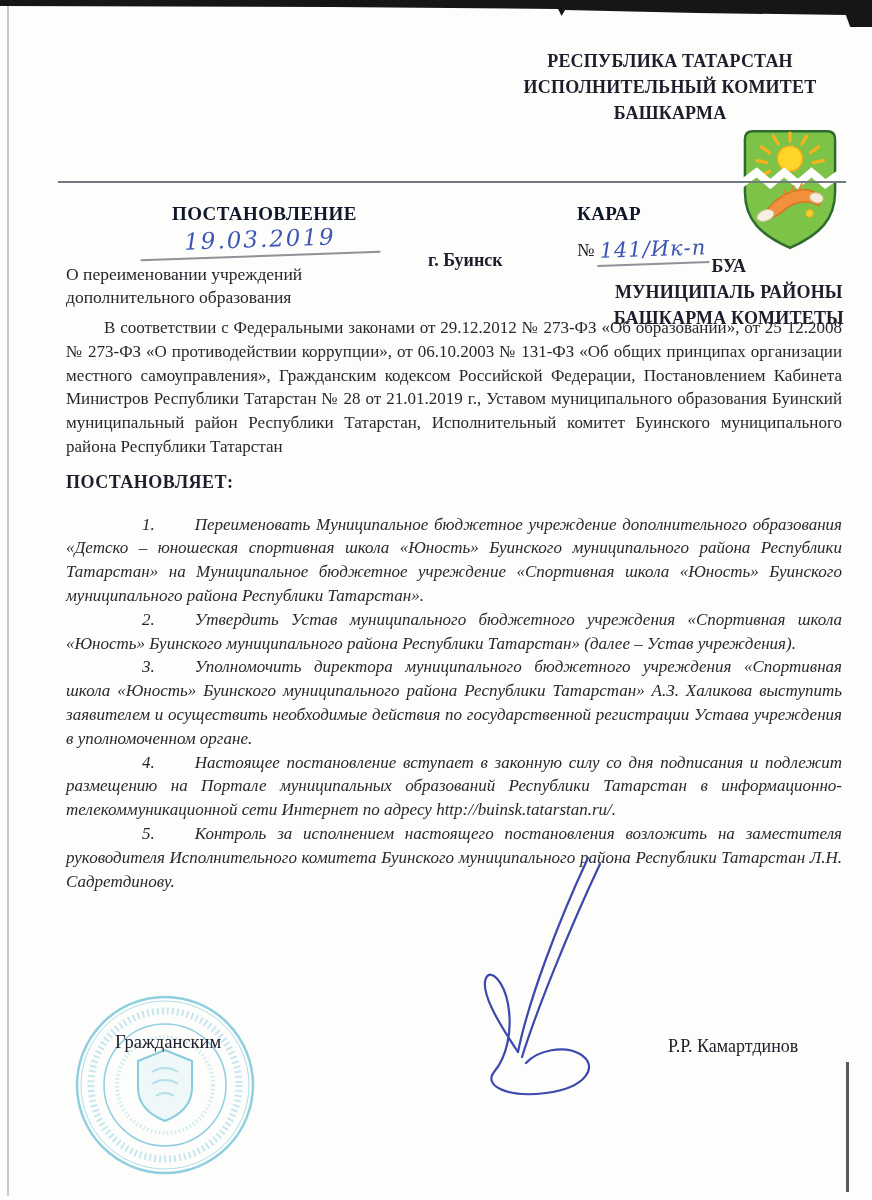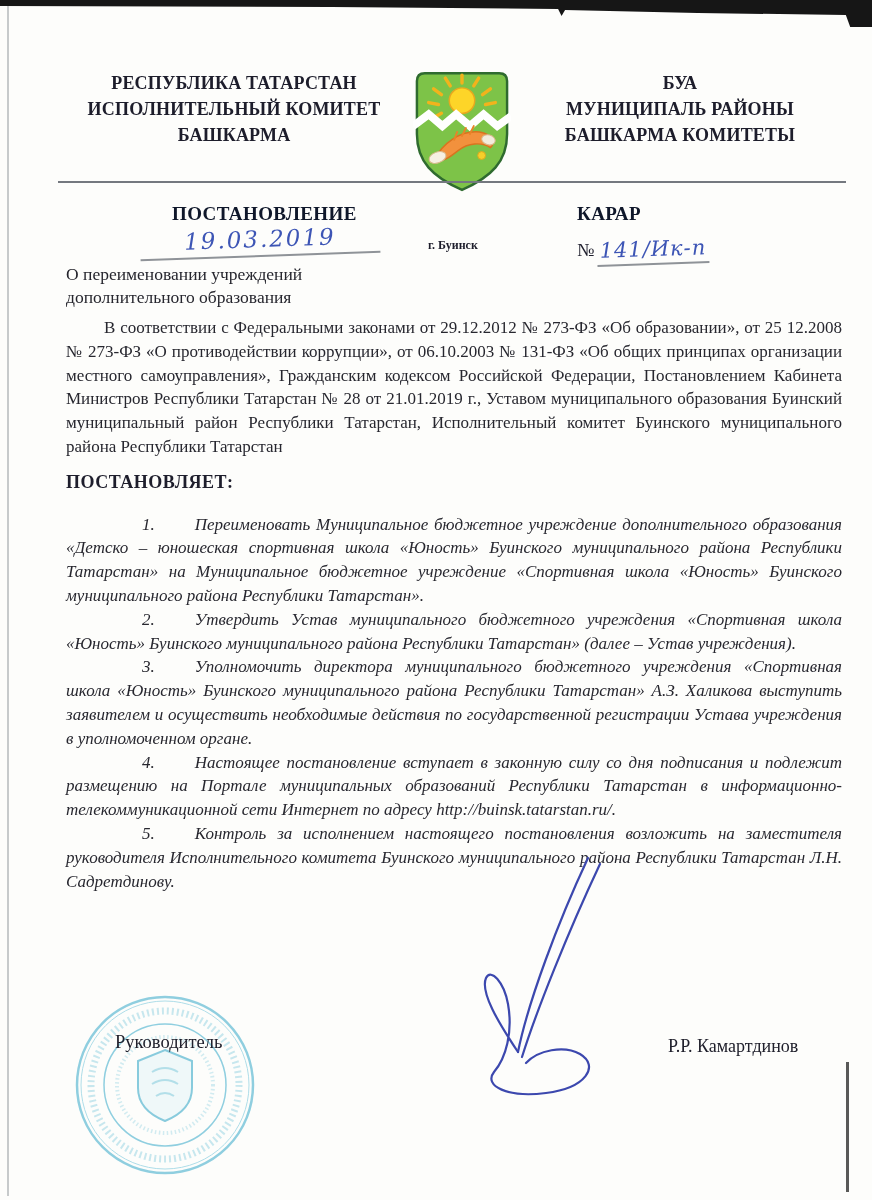--- a/index.html
+++ b/index.html
@@ -7,36 +7,36 @@
        font-family:"Liberation Serif", serif;}
   .page{position:relative;width:872px;height:1200px;background:#fdfdfb;overflow:hidden;color:#26262e;}
 
   
   .artifact-top{position:absolute;top:0;left:0;width:872px;height:30px;background:#161616;
     clip-path:polygon(0 0,100% 0,100% 27px,97.5% 27px,97% 15px,80% 13px,64.8% 10px,64.4% 16px,64% 9px,38% 7px,0 6px);}
   .artifact-left{position:absolute;left:7px;top:6px;width:2px;height:1190px;background:#9aa0a4;opacity:.55;}
   .artifact-right{position:absolute;left:846px;top:1062px;width:3px;height:130px;background:#2f2f2f;opacity:.8;}
 
   
-  .header{position:absolute;top:68px;left:60px;width:784px;display:flex;align-items:flex-start;}
+  .header{position:absolute;top:46px;left:60px;width:784px;display:flex;align-items:flex-end;flex-direction:column;}
   .org{font-weight:bold;font-size:18px;line-height:26px;text-align:center;color:#1d1d2b;letter-spacing:.2px;}
   .org-left{width:348px;padding-top:2px;}
   .org-right{flex:1;padding-top:2px;}
   .emblem-wrap{width:108px;display:flex;justify-content:center;padding-top:1px;}
 
   .divider{position:absolute;top:181px;left:58px;width:788px;height:2px;background:#74787f;}
 
   
   .doc-type{position:absolute;font-weight:bold;font-size:19px;color:#0f172a;letter-spacing:.4px;}
   .doc-type-left{left:172px;top:203px;}
   .doc-type-right{left:577px;top:203px;}
   .hand{font-style:italic;color:#3d55b5;font-family:"DejaVu Serif",serif;}
   .date-hand{position:absolute;left:140px;top:226px;width:240px;text-align:center;font-size:23px;
     letter-spacing:2px;transform:rotate(-2deg);border-bottom:2px solid #8f9398;padding-bottom:3px;}
-  .place{position:absolute;left:428px;top:238px;font-weight:bold;font-size:12px;color:#1e1e2c;}
+  .place{position:absolute;left:428px;top:250px;font-weight:bold;font-size:18px;color:#1e1e2c;}
   .number-row{position:absolute;left:577px;top:237px;font-size:18px;color:#1e1e2c;}
   .number-hand{display:inline-block;min-width:112px;text-align:center;font-size:21px;letter-spacing:1px;
     border-bottom:2px solid #8f9398;padding-bottom:2px;transform:rotate(-2deg);margin-left:3px;}
   .subject{position:absolute;left:66px;top:263px;width:312px;font-size:17.5px;line-height:23px;color:#26262e;}
 
   
   .body-text{position:absolute;left:66px;top:316px;width:776px;font-size:17px;line-height:23.8px;
     text-align:justify;color:#27272f;}
   .preamble{margin:0 0 10px;text-indent:38px;}
   .resolve{text-align:left;font-weight:bold;font-size:18px;margin:12px 0 18px;letter-spacing:.5px;color:#1e1e2c;}
@@ -135,16 +135,16 @@
   <div class="signature">
     <svg width="210" height="265" viewBox="0 0 210 265">
       <g fill="none" stroke="#3c48ae" stroke-width="2.2" stroke-linecap="round">
         <path d="M 160 6 C 130 70 100 150 90 200"></path>
         <path d="M 172 12 C 140 80 108 160 94 205"></path>
         <path d="M 90 200 C 70 170 52 140 58 126 C 63 116 76 130 80 152 C 85 180 78 206 66 220 C 55 234 80 246 118 241 C 158 236 172 214 152 202 C 136 193 110 198 98 211"></path>
       </g>
     </svg>
   </div>
 
-  <div class="sig-position">Руководитель</div>
+  <div class="sig-position">Гражданским</div>
   <div class="sig-name">Р.Р. Камартдинов</div>
 
 </div>
 
 </body></html>

